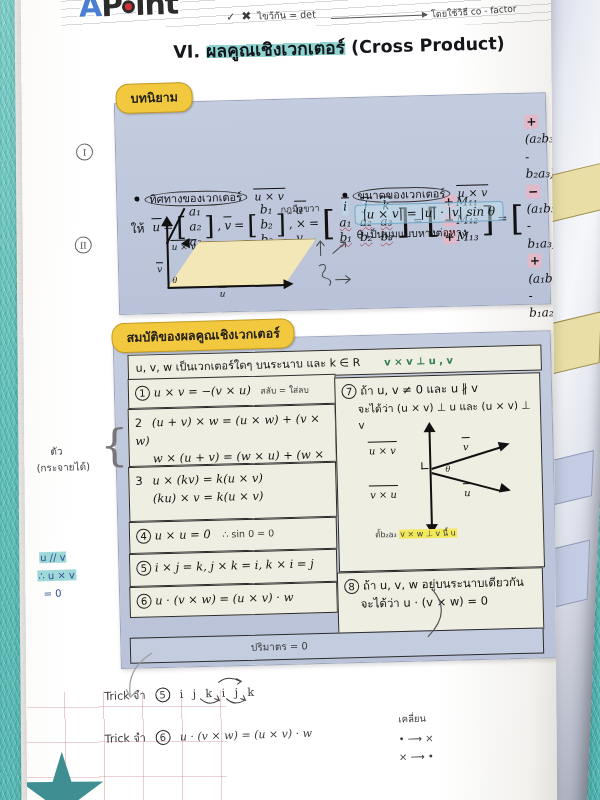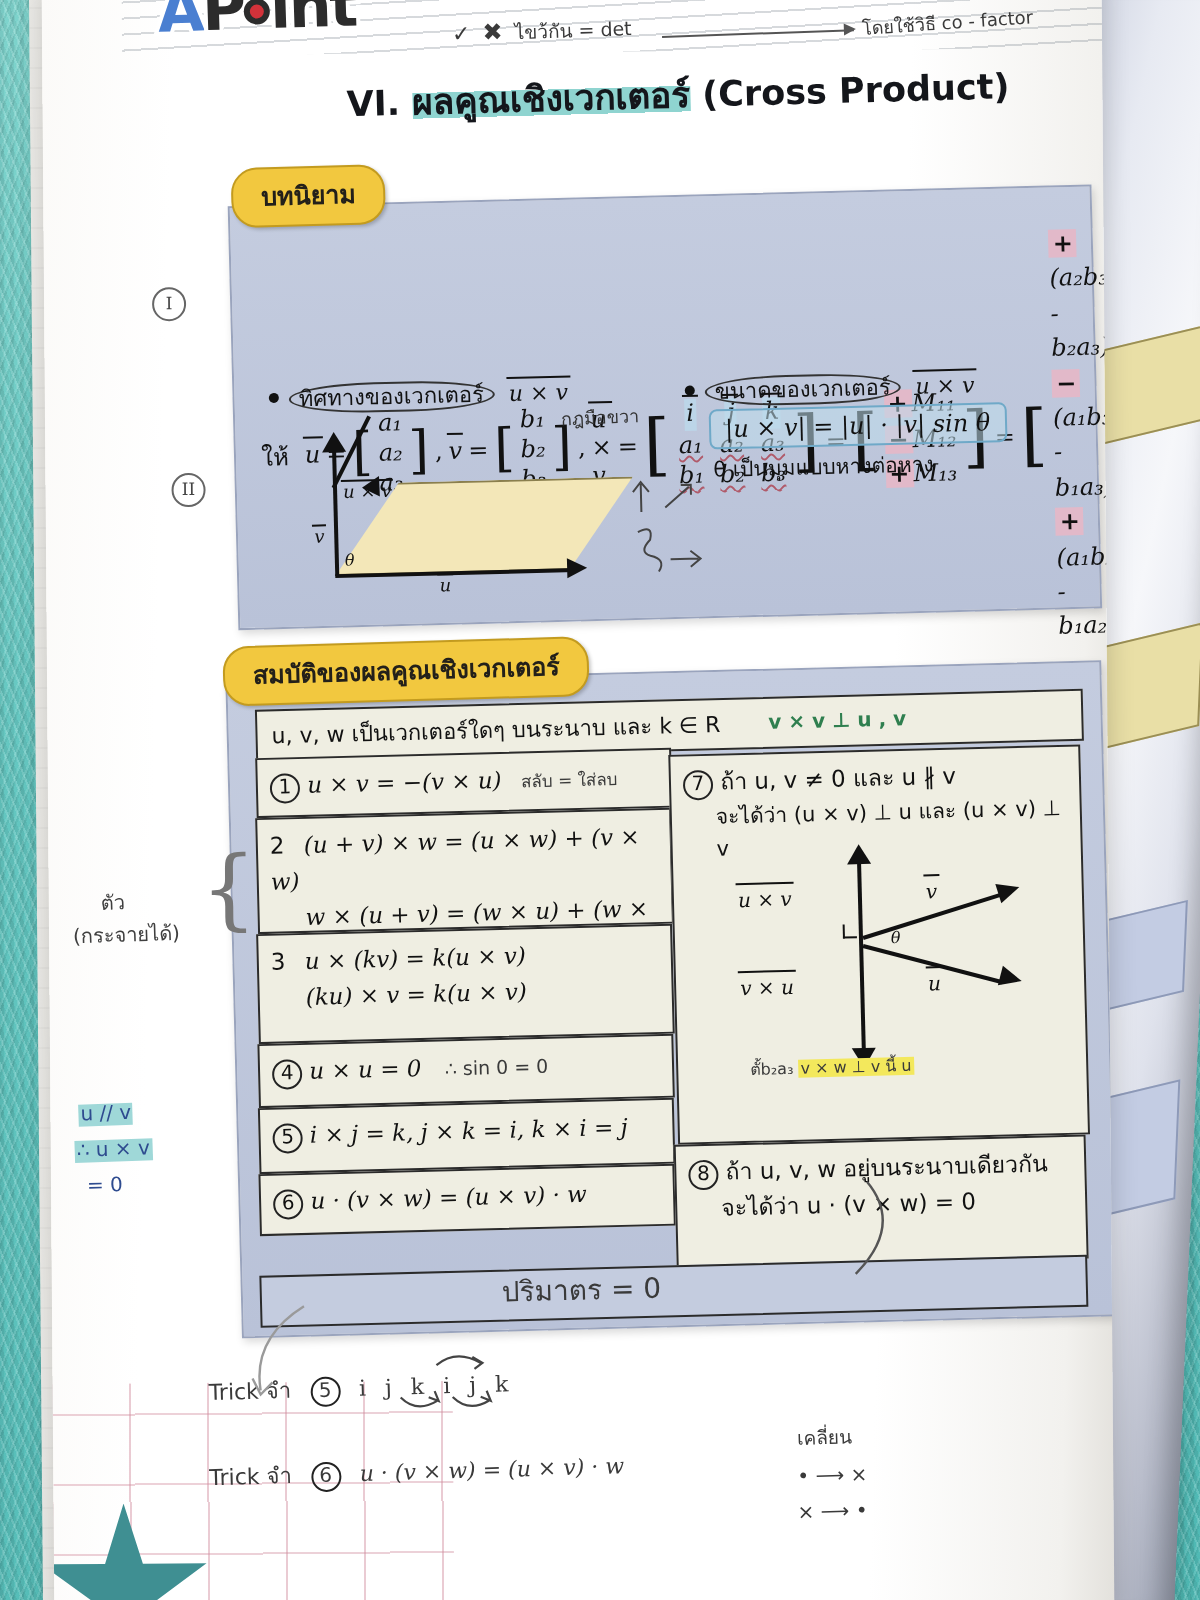--- a/index.html
+++ b/index.html
@@ -223,21 +223,21 @@
     <div id="note-det" class="hand">
       <span style="font-size:11px">✓</span> &nbsp;<span style="font-size:12px">✖</span>&nbsp;
       <span>ไขว้กัน = det</span>
     </div>
     <div id="arrow-top"></div>
     <div id="note-cof" class="hand">โดยใช้วิธี co - factor</div>
 
     <div id="title"><span>VI. </span><span class="hl">ผลคูณเชิงเวกเตอร์</span><span> (Cross Product)</span></div>
 
     <div class="rnum" style="left:54px;top:152px">I</div>
-    <div class="rnum" style="left:63px;top:245px">II</div>
+    <div class="rnum" style="left:52px;top:245px">II</div>
 
     <div class="bluebox" id="box-def"></div>
     <div class="pill" id="pill-def">บทนิยาม</div>
 
     <div id="def-row">
       <span style="font-size:12px">ให้</span>
 
       <span class="m vec" style="margin-left:5px">u</span>
       <span class="mr">=</span>
       <span class="brk">
@@ -422,21 +422,21 @@
       </div>
     </div>
 
     <div class="cell" id="c8">
       <div><span class="circ">8</span>
         <span>ถ้า u, v, w อยู่บนระนาบเดียวกัน</span></div>
       <div style="padding-left:16px">จะได้ว่า u · (v × w) = 0</div>
     </div>
 
     <div class="cell" id="cbot" style="display:flex;align-items:center;padding-left:120px">
-      <span class="hand" style="font-size:14px">ปริมาตร = 0</span>
+      <span class="hand" style="font-size:10px">ปริมาตร = 0</span>
     </div>
 
     <div class="mnote" style="left:26px;top:452px">ตัว</div>
     <div class="mnote" style="left:12px;top:468px">(กระจายได้)</div>
     <div class="mnote mnote-blue" style="left:14px;top:560px">
       <span class="hlB">u // v</span>
     </div>
     <div class="mnote mnote-blue" style="left:12px;top:578px">
       <span class="hlB">∴ u × v</span>
     </div>

